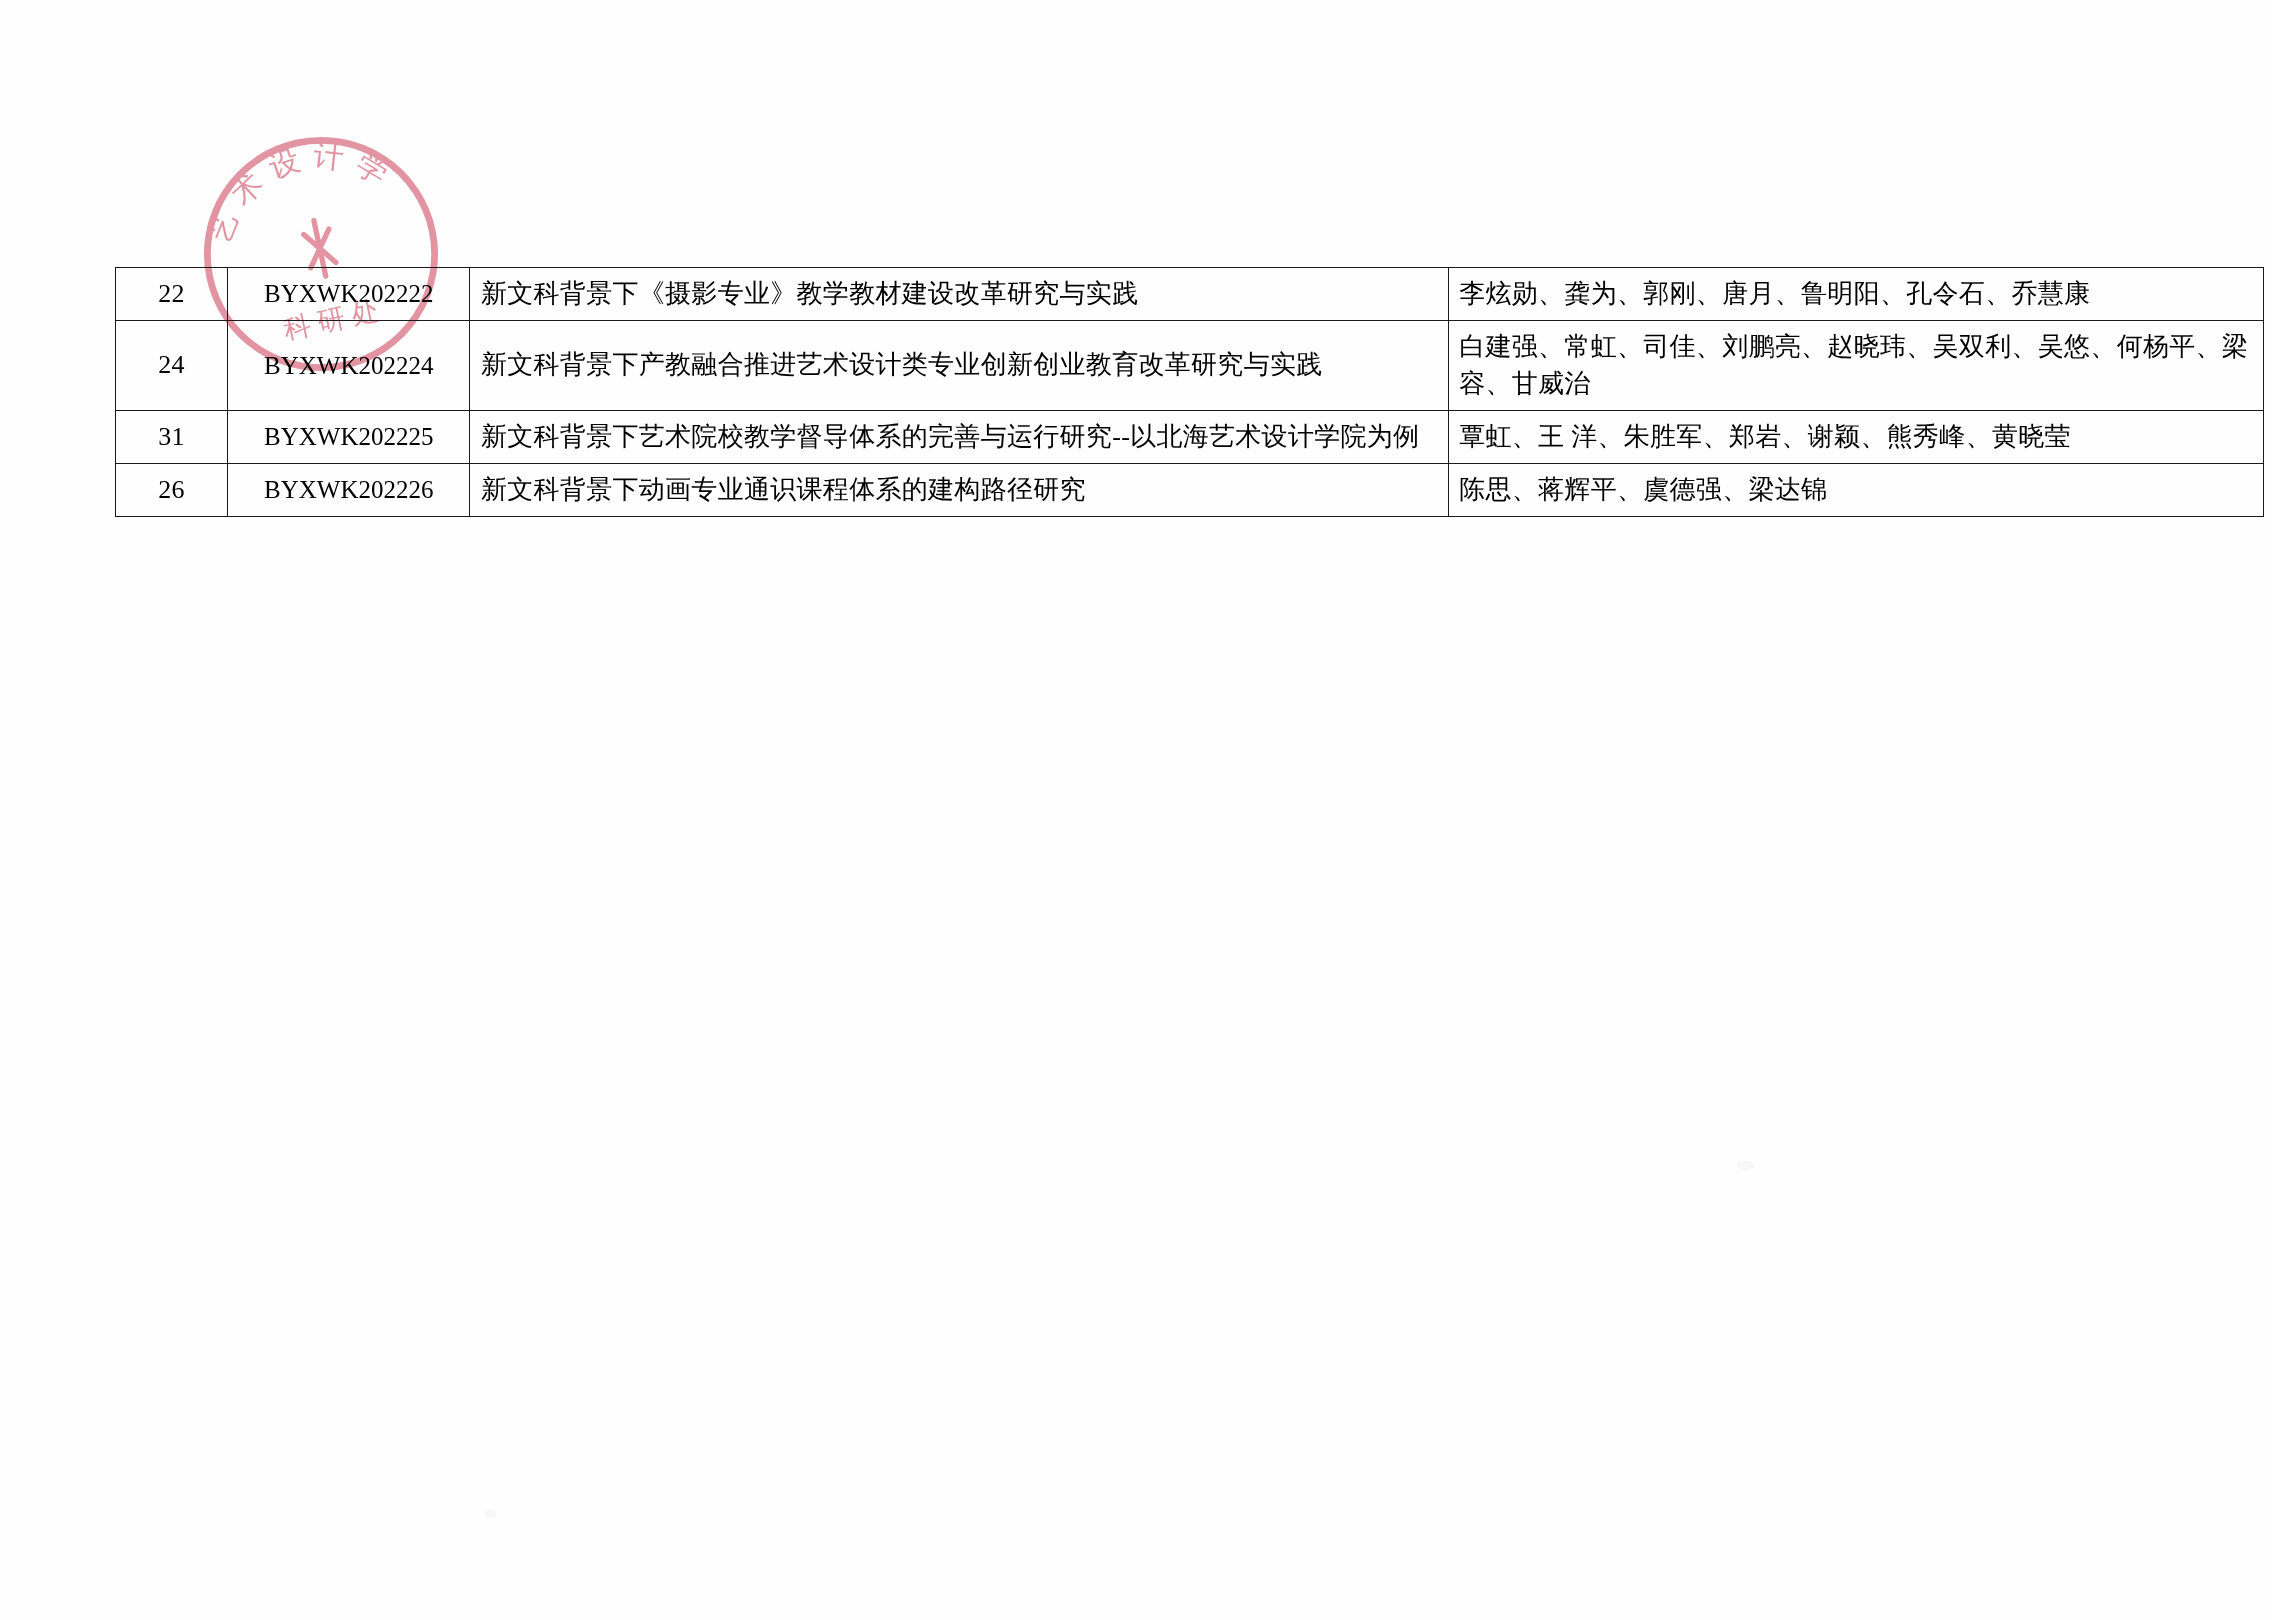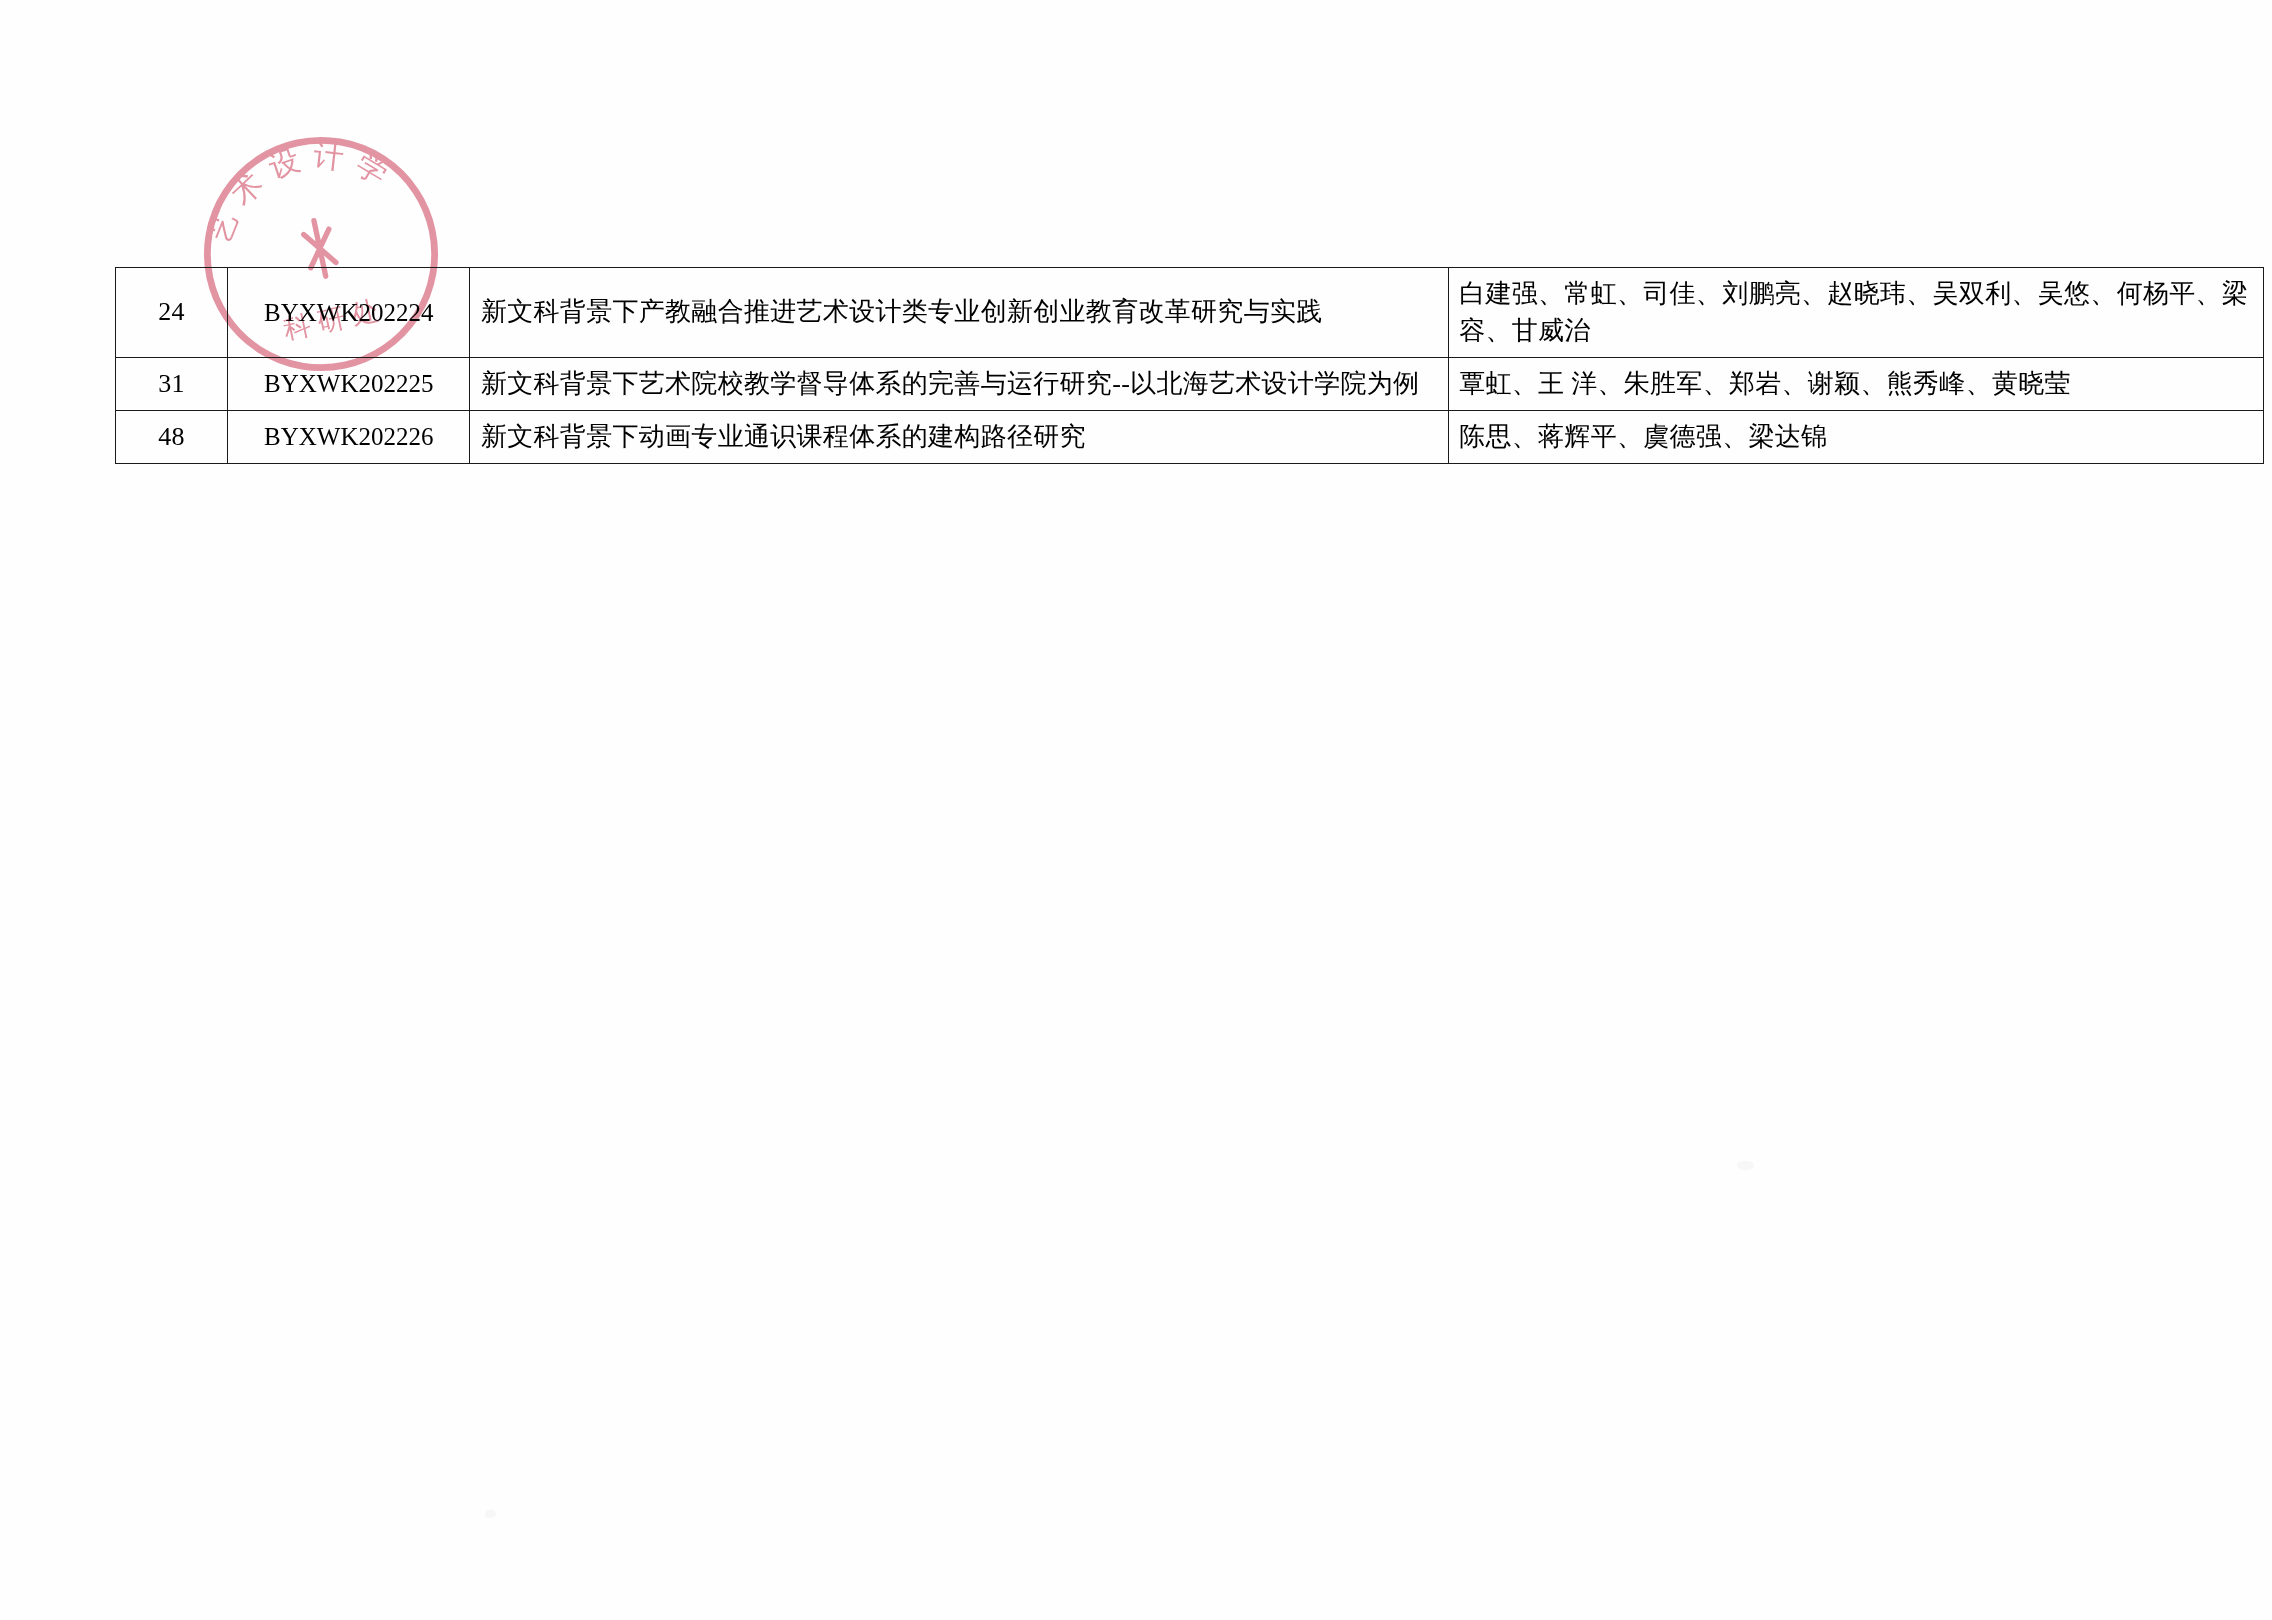--- a/index.html
+++ b/index.html
@@ -92,20 +92,34 @@
         </text>
         <text x="165" y="265" text-anchor="middle" font-family="'Liberation Serif', serif" font-size="36" fill="#d2546a" letter-spacing="10">科研处</text>
         <path d="M148 135 L182 180 M182 135 L148 180 M165 120 L165 195" stroke="#d2546a" stroke-width="7" fill="none" stroke-linecap="round"></path>
       </g>
     </svg>
   </div>
 
   <table class="doc-table">
     <tbody>
 
+      <tr>
+        <td class="col-no">
+            <span class="cell-text">22</span>
+          </td>
+        <td class="col-code">
+            <span class="cell-text">BYXWK202222</span>
+          </td>
+        <td class="col-title">
+            <span class="cell-text">新文科背景下《摄影专业》教学教材建设改革研究与实践</span>
+          </td>
+        <td class="col-names">
+            <span class="cell-text">李炫勋、龚为、郭刚、唐月、鲁明阳、孔令石、乔慧康</span>
+          </td>
+      </tr>
 
 
       <tr>
         <td class="col-no">
             <span class="cell-text">24</span>
           </td>
         <td class="col-code">
             <span class="cell-text">BYXWK202224</span>
           </td>
         <td class="col-title">
@@ -126,21 +140,21 @@
         <td class="col-title">
             <span class="cell-text">新文科背景下艺术院校教学督导体系的完善与运行研究--以北海艺术设计学院为例</span>
           </td>
         <td class="col-names">
             <span class="cell-text">覃虹、王 洋、朱胜军、郑岩、谢颖、熊秀峰、黄晓莹</span>
           </td>
       </tr>
 
       <tr>
         <td class="col-no">
-            <span class="cell-text">48</span>
+            <span class="cell-text">26</span>
           </td>
         <td class="col-code">
             <span class="cell-text">BYXWK202226</span>
           </td>
         <td class="col-title">
             <span class="cell-text">新文科背景下动画专业通识课程体系的建构路径研究</span>
           </td>
         <td class="col-names">
             <span class="cell-text">陈思、蒋辉平、虞德强、梁达锦</span>
           </td>

